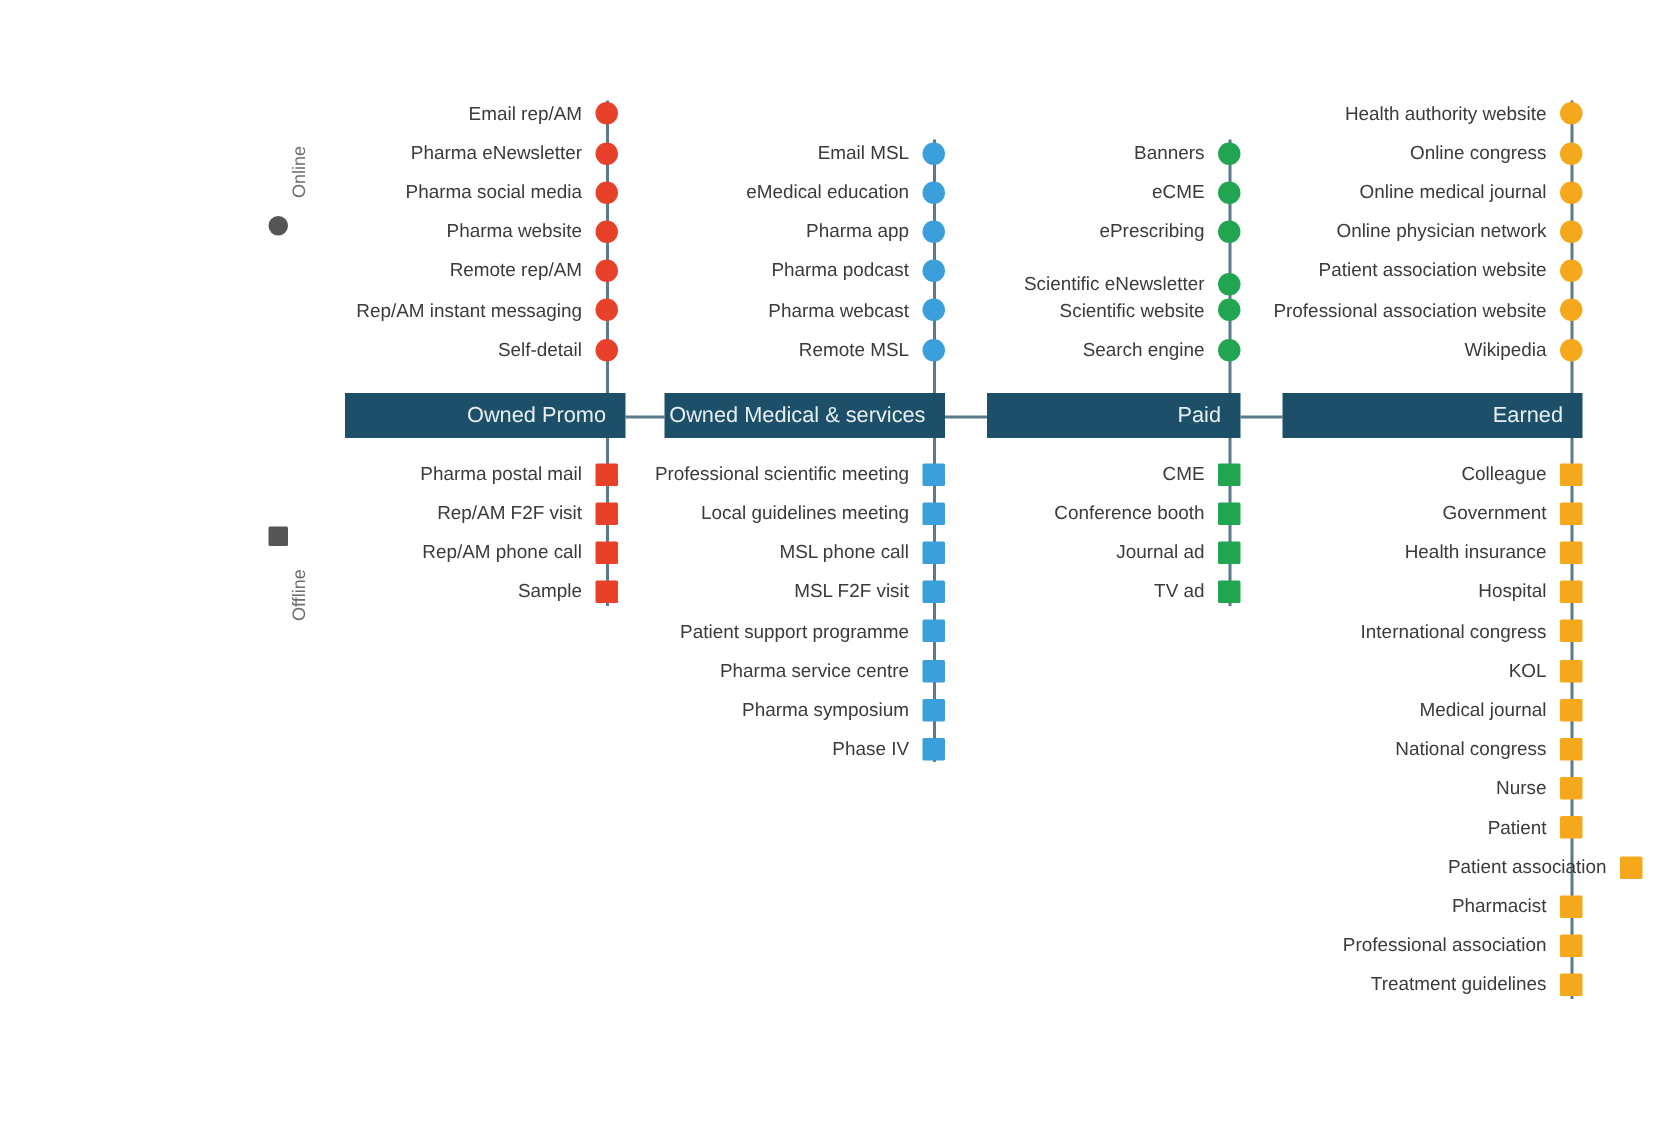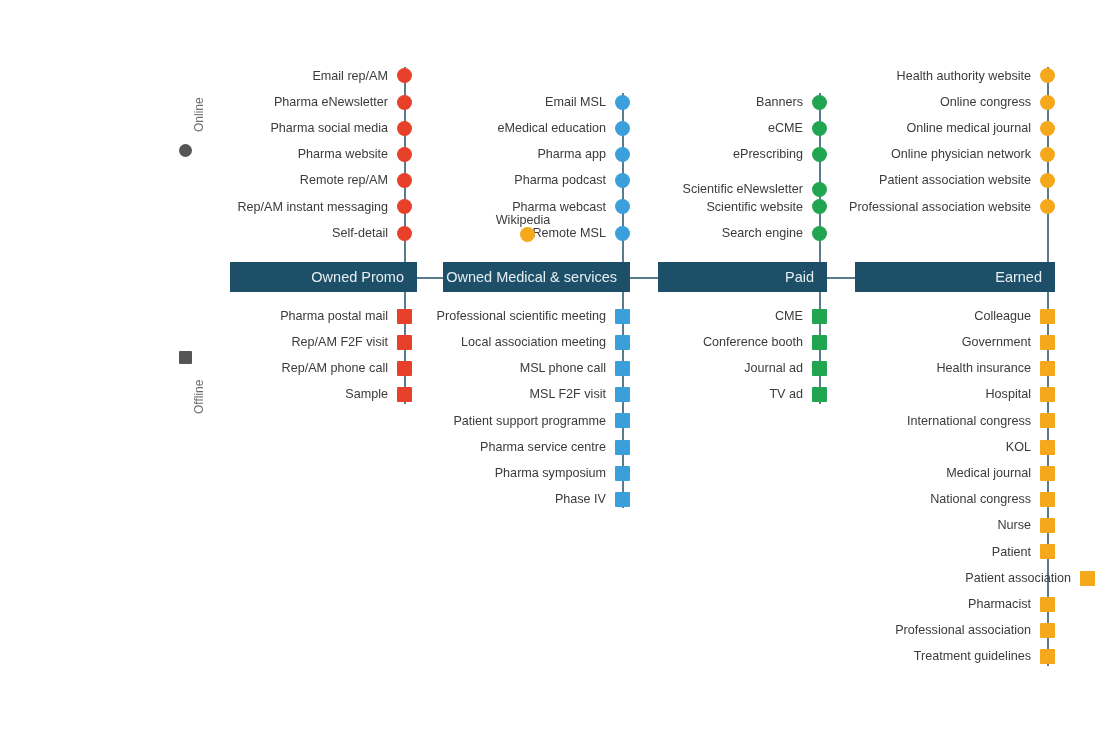--- a/index.html
+++ b/index.html
@@ -180,21 +180,21 @@
         </div>
         <div class="chan" style="top: 224px; left: 0px; width: 630px;">
           <span class="lbl">Remote MSL</span>
           <span class="mk circle" style="background: rgb(59, 159, 220);"></span>
         </div>
         <div class="chan" style="top: 307px; left: 0px; width: 630px;">
           <span class="lbl">Professional scientific meeting</span>
           <span class="mk square" style="background: rgb(59, 159, 220);"></span>
         </div>
         <div class="chan" style="top: 333.2px; left: 0px; width: 630px;">
-          <span class="lbl">Local association meeting</span>
+          <span class="lbl">Local guidelines meeting</span>
           <span class="mk square" style="background: rgb(59, 159, 220);"></span>
         </div>
         <div class="chan" style="top: 359.4px; left: 0px; width: 630px;">
           <span class="lbl">MSL phone call</span>
           <span class="mk square" style="background: rgb(59, 159, 220);"></span>
         </div>
         <div class="chan" style="top: 385.6px; left: 0px; width: 630px;">
           <span class="lbl">MSL F2F visit</span>
           <span class="mk square" style="background: rgb(59, 159, 220);"></span>
         </div>
@@ -280,21 +280,21 @@
           <span class="mk circle" style="background: rgb(245, 168, 28);"></span>
         </div>
         <div class="chan" style="top: 171.6px; left: 0px; width: 1055px;">
           <span class="lbl">Patient association website</span>
           <span class="mk circle" style="background: rgb(245, 168, 28);"></span>
         </div>
         <div class="chan" style="top: 197.8px; left: 0px; width: 1055px;">
           <span class="lbl">Professional association website</span>
           <span class="mk circle" style="background: rgb(245, 168, 28);"></span>
         </div>
-        <div class="chan" style="top: 224px; left: 0px; width: 1055px; flex-direction: column;">
+        <div class="chan" style="top: 224px; left: 0px; width: 1055px;">
           <span class="lbl">Wikipedia</span>
           <span class="mk circle" style="background: rgb(245, 168, 28);"></span>
         </div>
         <div class="chan" style="top: 307px; left: 0px; width: 1055px;">
           <span class="lbl">Colleague</span>
           <span class="mk square" style="background: rgb(245, 168, 28);"></span>
         </div>
         <div class="chan" style="top: 333.2px; left: 0px; width: 1055px;">
           <span class="lbl">Government</span>
           <span class="mk square" style="background: rgb(245, 168, 28);"></span>

